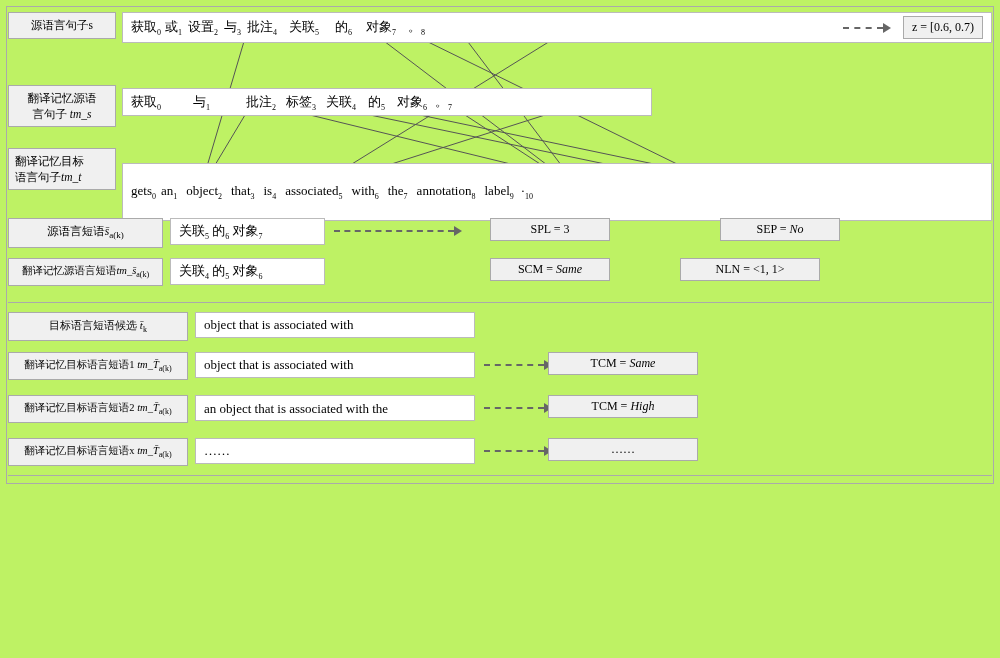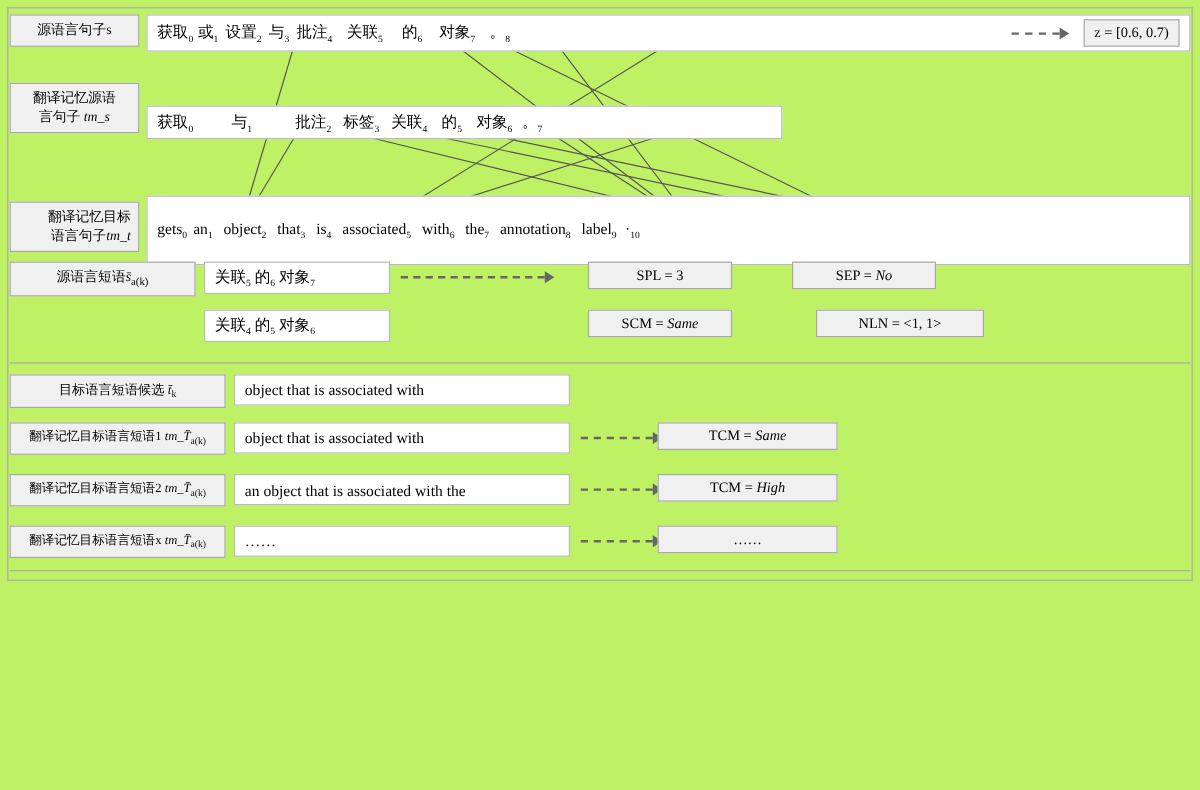--- a/index.html
+++ b/index.html
@@ -130,36 +130,36 @@
       <div class="dashed-arrow">
         <div class="dashed-arrow-line"></div>
         <div class="dashed-arrow-head"></div>
       </div>
       <div class="eq-box">
         <span>z = [0.6, 0.7)</span>
       </div>
     </div>
   </div>
 
-  <div class="absolute label-box" style="top:69px; left:8px; width:108px; text-align:center; line-height:1.4;">
+  <div class="absolute label-box" style="top:85px; left:8px; width:108px; text-align:center; line-height:1.4;">
     <span>翻译记忆源语<br>言句子 <span class="italic">tm_s</span></span>
   </div>
 
   <div class="absolute token-box" style="top:88px; left:122px; width:530px; min-height:28px; display:flex; align-items:center; gap:2px;">
     <span>获取<sub>0</sub></span>
     <span style="margin:0 30px;">与<sub>1</sub></span>
     <span style="margin:0 4px;text-align:center;">批注<sub>2</sub></span>
     <span style="margin:0 4px;">标签<sub>3</sub></span>
     <span style="margin:0 4px;">关联<sub>4</sub></span>
     <span style="margin:0 6px;">的<sub>5</sub></span>
     <span style="margin:0 4px;">对象<sub>6</sub></span>
     <span style="margin:0 2px;">。<sub>7</sub></span>
   </div>
 
-  <div class="absolute label-box" style="top:168px; left:8px; width:108px; text-align:right; line-height:1.4;">
+  <div class="absolute label-box" style="top:148px; left:8px; width:108px; text-align:left; line-height:1.4;">
     <span>翻译记忆目标<br>语言句子<span class="italic">tm_t</span></span>
   </div>
 
   <div class="absolute token-box" style="top:163px; left:122px; right:8px; min-height:28px; display:flex; align-items:center; gap:1px; flex-wrap:nowrap;">
     <span>gets<sub>0</sub></span>
     <span style="margin:0 4px;">an<sub>1</sub></span>
     <span style="margin:0 4px;">object<sub>2</sub></span>
     <span style="margin:0 4px;">that<sub>3</sub></span>
     <span style="margin:0 4px;">is<sub>4</sub></span>
     <span style="margin:0 4px;">associated<sub>5</sub></span>
@@ -175,29 +175,32 @@
   </div>
 
   <div class="absolute token-box" style="top:218px; left:170px; width:155px; min-height:26px; display:flex; align-items:center;">
     <span>关联<sub>5</sub> 的<sub>6</sub> 对象<sub>7</sub></span>
   </div>
 
   <div class="absolute eq-box" style="top:218px; left:490px; width:120px; text-align:center;">
     <span>SPL = 3</span>
   </div>
 
-  <div class="absolute eq-box" style="top:218px; left:660px; width:120px; text-align:center;">
+  <div class="absolute eq-box" style="top:218px; left:720px; width:120px; text-align:center;">
     <span>SEP = <span class="italic">No</span></span>
   </div>
 
   <div class="absolute dashed-arrow" style="top:226px; left:330px;">
     <div class="dashed-arrow-line" style="width:120px;"></div>
     <div class="dashed-arrow-head"></div>
   </div>
 
+  <div class="absolute label-box" style="top:258px; left:8px; width:155px; text-align:center; font-size:10.5px;">
+    <span>翻译记忆源语言短语<span class="italic">tm_s̄</span><sub style="font-size:8px;">a(k)</sub></span>
+  </div>
 
   <div class="absolute token-box" style="top:258px; left:170px; width:155px; min-height:26px; display:flex; ">
     <span>关联<sub>4</sub> 的<sub>5</sub> 对象<sub>6</sub></span>
   </div>
 
   <div class="absolute eq-box" style="top:258px; left:490px; width:120px; text-align:center;">
     <span>SCM = <span class="italic">Same</span></span>
   </div>
 
   <div class="absolute eq-box" style="top:258px; left:680px; width:140px; text-align:center;">

